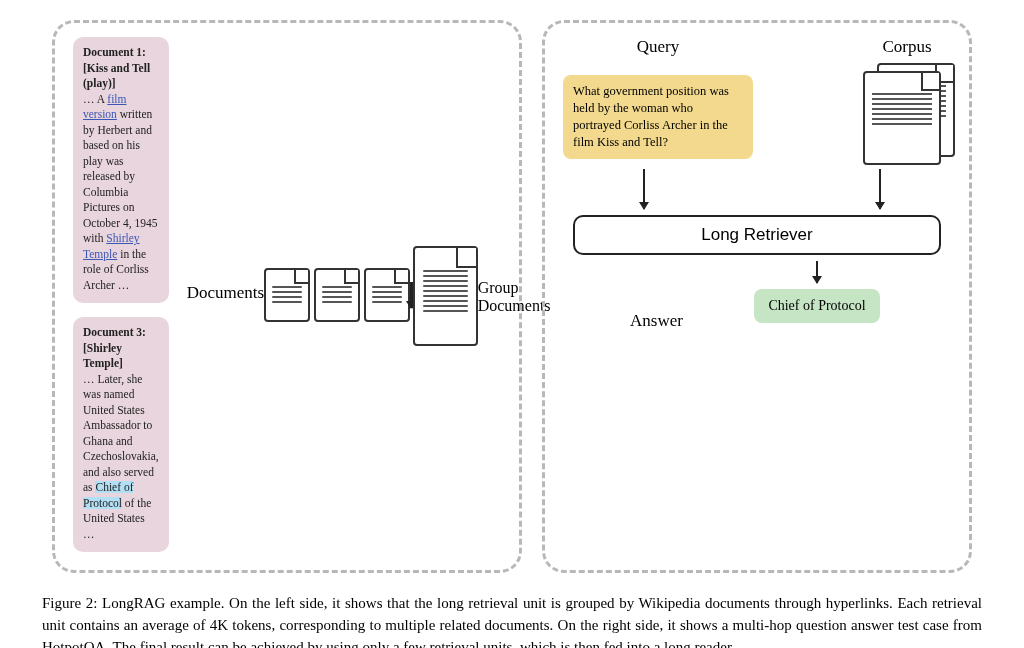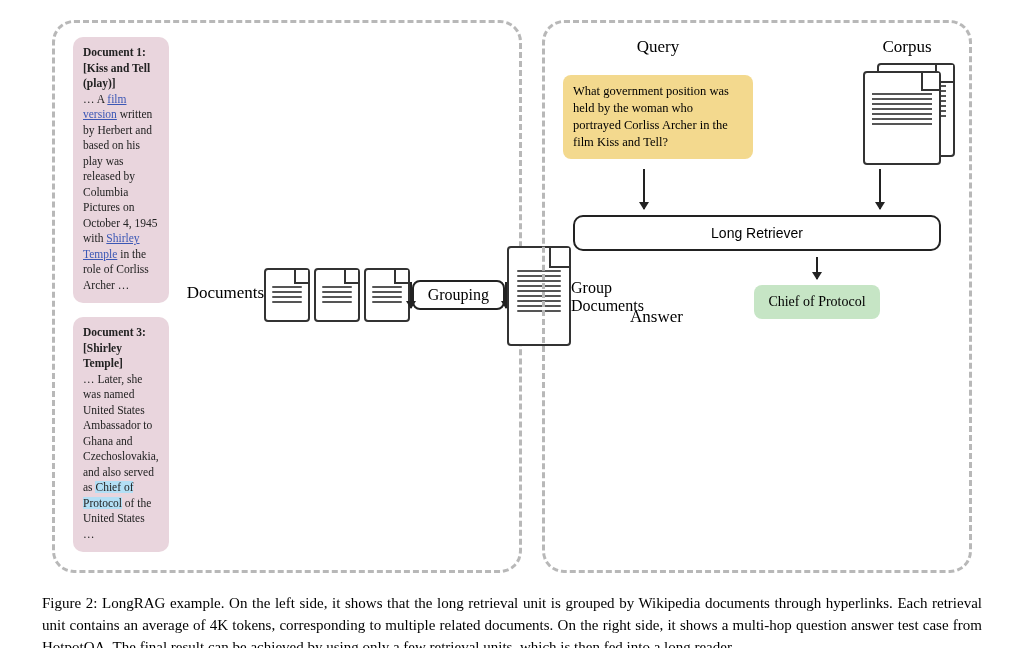--- a/index.html
+++ b/index.html
@@ -72,21 +72,21 @@
   .corpus-doc { position:absolute; width:74px; height:90px; border:2px solid #333; border-radius:4px; background:#fff;}
   .corpus-doc::after{content:""; position:absolute; top:0; right:0; width:16px; height:16px; background:#fff; border-left:2px solid #333; border-bottom:2px solid #333;}
   .corpus-doc .lines{position:absolute; top:20px; left:7px; right:7px; bottom:7px; display:flex; flex-direction:column; gap:3px;}
   .corpus-doc .lines span{height:2px; background:#555;}
   .cd1{ top:0; left:14px;}
   .cd2{ top:8px; left:0;}
 
   .arrow-pair { display:flex; justify-content:space-between; padding:0 70px 0 80px; margin-top:2px;}
   .arrow-pair .arrow-down{ height:40px;}
 
-  .wide-box { border:2px solid #222; border-radius:10px; padding:8px 0; text-align:center; font-size:14px; font-family:Arial, sans-serif; margin:2px 10px;}
+  .wide-box { border:2px solid #222; border-radius:10px; padding:8px 0; text-align:center; font-size:17px; font-family:Arial, sans-serif; margin:2px 10px;}
   .bottom-row { display:flex; align-items:center; justify-content:center; gap:34px; margin-top:2px; position:relative;}
   .answer-label{ font-size:17px; position:absolute; left:67px; top:22px;}
   .answer-box { background:#c6e5c5; border-radius:8px; padding:8px 14px; font-size:14px; text-align:center; line-height:1.3; margin-left:120px;}
   .center-arrow { display:flex; justify-content:center;}
   .center-arrow .arrow-down{ height:22px; margin-left:120px;}
 
   
   .caption { font-size: 15px; line-height:1.45; text-align:justify; max-width:940px; margin:16px auto;}
 </style>
 </head>
@@ -128,21 +128,20 @@
         <div class="mini-doc">
             <div class="lines">
               <span></span>
               <span></span>
               <span></span>
               <span></span>
             </div>
           </div>
       </div>
       <div class="arrow-down"></div>
-      <div class="grouping-box">Grouping</div>
       <div class="arrow-down"></div>
       <div class="big-doc">
           <div class="lines">
             <span></span>
             <span></span>
             <span></span>
             <span></span>
             <span></span>
             <span></span>
             <span></span>

